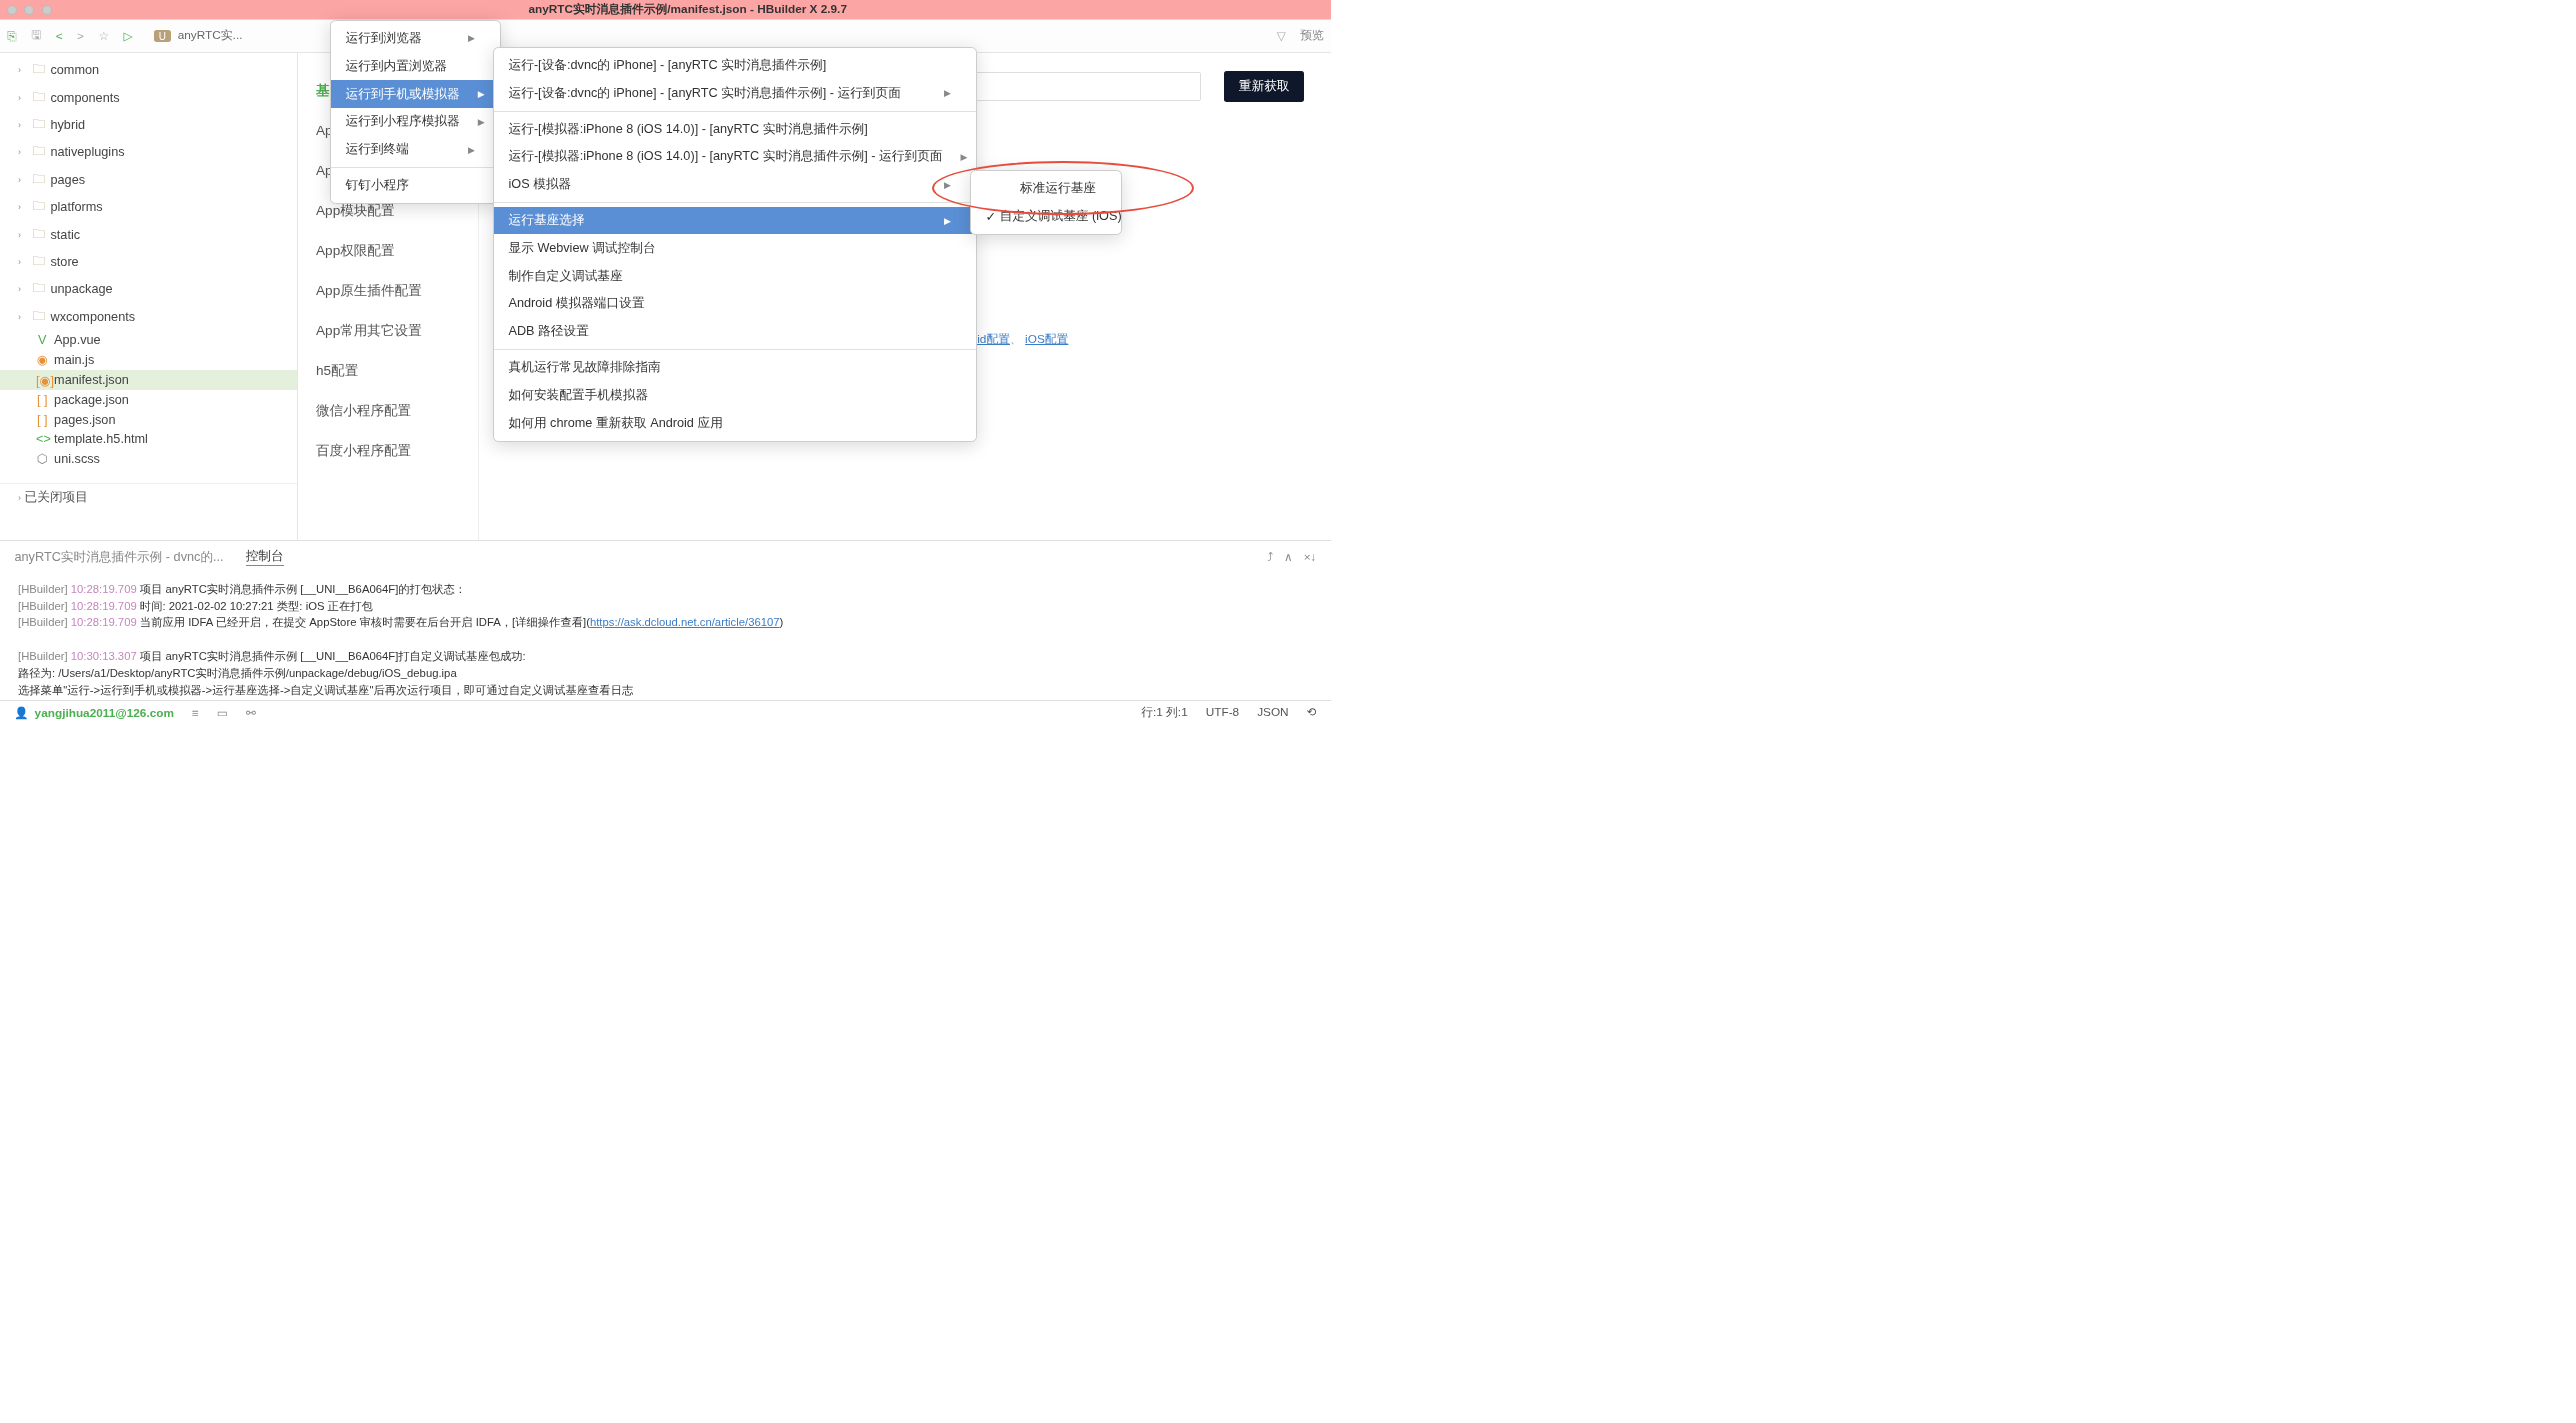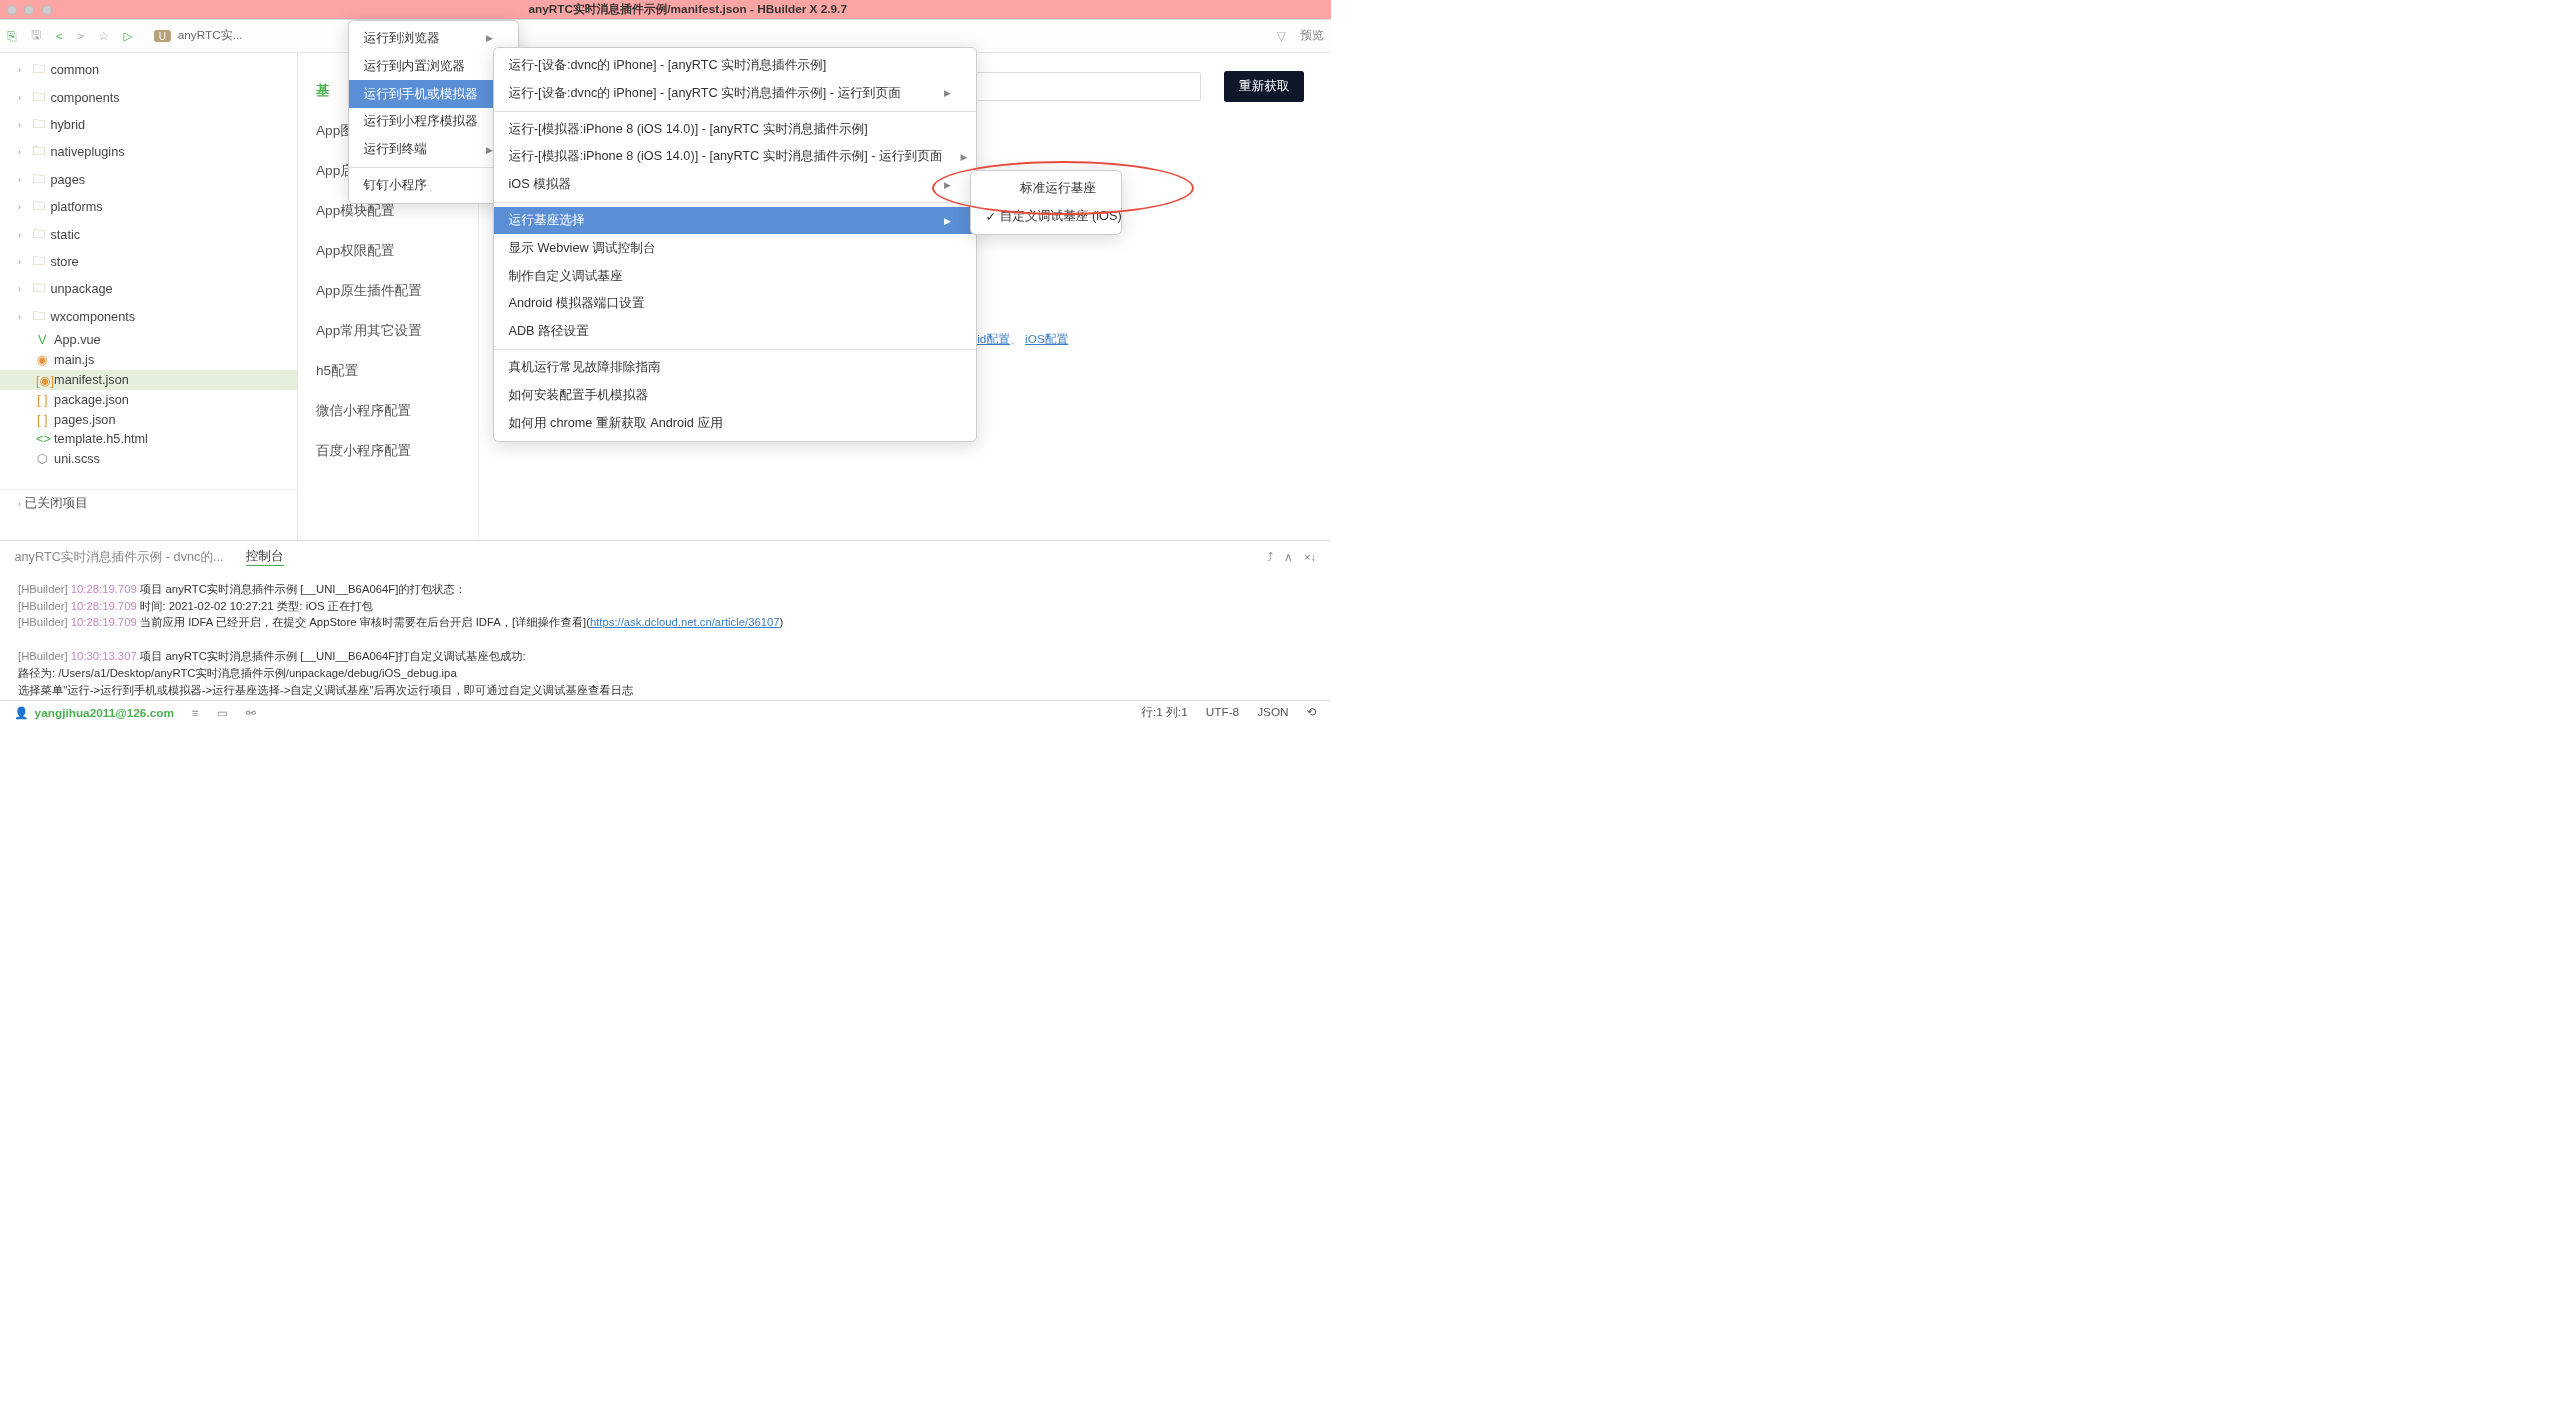--- a/index.html
+++ b/index.html
@@ -25,21 +25,21 @@
 
 .sidebar { width: 298px; border-right: 0.9px solid #e5e5e5; overflow-y: auto; padding: 3.6px 0; }
 .tree-item { display: flex; align-items: center; padding: 2.7px 7.2px 2.7px 18px; gap: 5.4px; cursor: pointer; font-size: 12.7px; color: #444; }
 .tree-item.selected { background: #e4efdc; }
 .tree-item.nested { padding-left: 36px; }
 .chevron { width: 9px; color: #888; font-size: 9px; }
 .folder-icon { color: #b8a078; }
 .file-icon { color: #4caf50; width: 12.7px; text-align: center; }
 .file-icon.orange { color: #e69138; }
 .file-icon.gray { color: #888; }
-.closed-proj { padding: 5.4px 7.2px 5.4px 18px; border-top: 0.9px solid #eee; margin-top: 20px; color: #555; font-size: 12.7px; }
+.closed-proj { padding: 5.4px 7.2px 5.4px 18px; border-top: 0.9px solid #eee; margin-top: 14px; color: #555; font-size: 12.7px; }
 
 
 .editor { flex: 1; display: flex; overflow: hidden; }
 .config-nav { width: 181px; border-right: 0.9px solid #eee; padding: 18px 0; }
 .config-nav-item { padding: 11px 18px; color: #555; font-size: 13.6px; cursor: pointer; }
 .config-content { flex: 1; padding: 18px 27px; overflow-y: auto; }
 .field-group { margin-bottom: 18px; }
 .field-label { color: #555; font-size: 12.7px; margin-bottom: 3.6px; }
 .field-hint { color: #999; font-size: 11.8px; margin-bottom: 5.4px; }
 .field-row { display: flex; gap: 7.2px; align-items: center; }
@@ -270,21 +270,21 @@
   <span style="color:#888">▭</span>
   <span style="color:#888">⚯</span>
   <div class="status-right">
     <span>行:1  列:1</span>
     <span>UTF-8</span>
     <span>JSON</span>
     <span>⟲</span>
   </div>
 </div>
 
-<div class="ctx-menu" style="left:348px; top:20px; width:171px;" id="menu1">
+<div class="ctx-menu" style="left:330px; top:20px; width:171px;" id="menu1">
     <div class="ctx-item">
       <span>运行到浏览器</span>
       <span class="ctx-arrow">▶</span>
     </div>
     <div class="ctx-item">
       <span>运行到内置浏览器</span>
     </div>
     <div class="ctx-item highlighted">
       <span>运行到手机或模拟器</span>
       <span class="ctx-arrow">▶</span>

